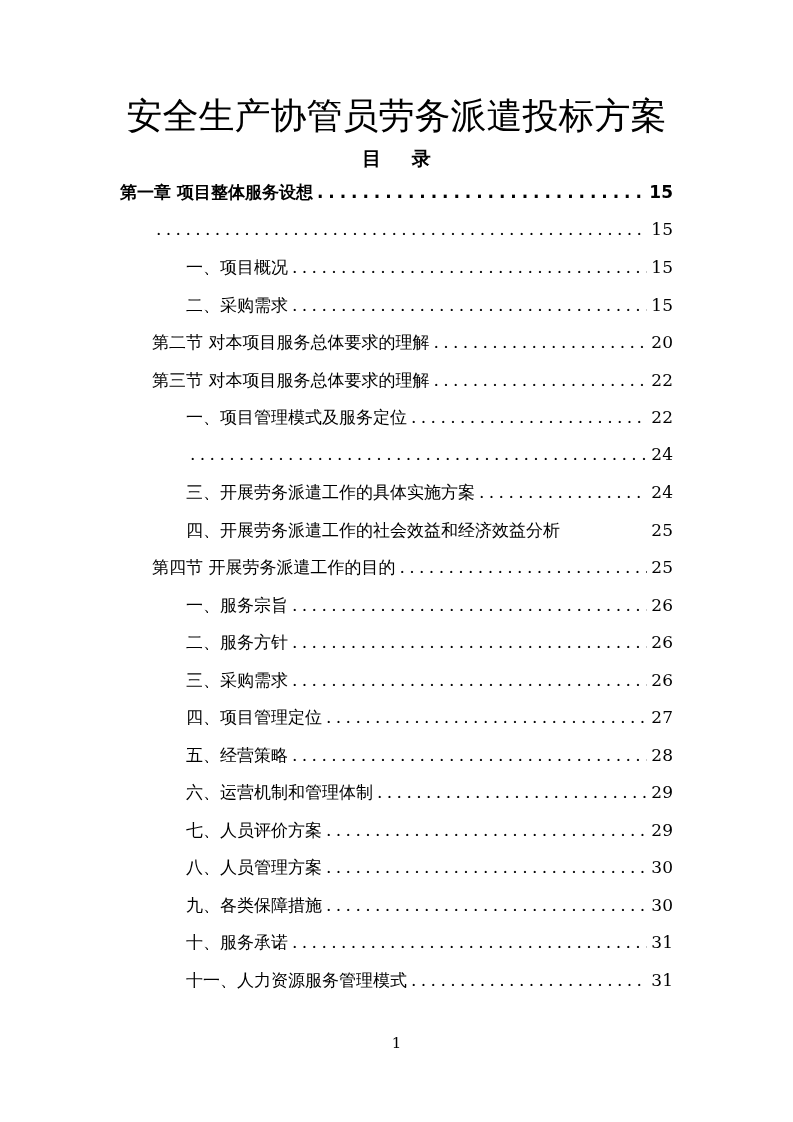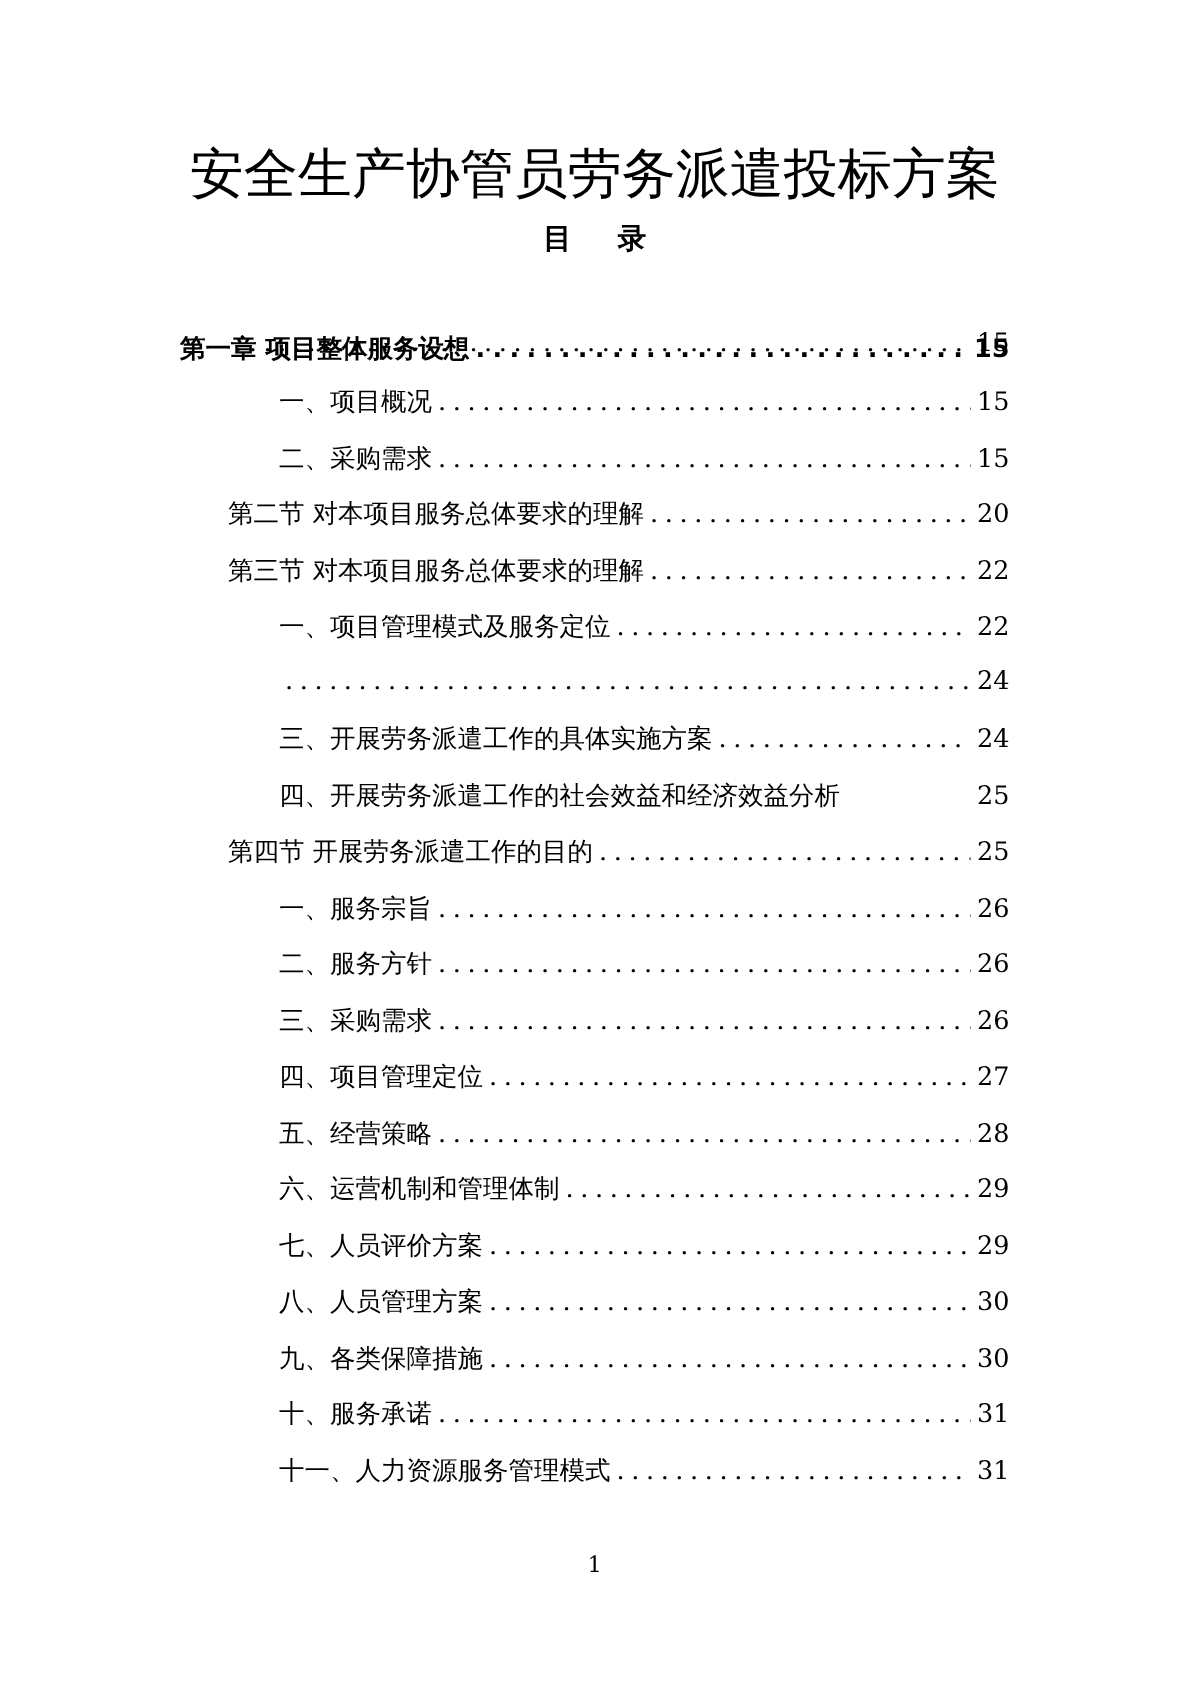--- a/index.html
+++ b/index.html
@@ -26,21 +26,21 @@
   .toc-row .label { flex: 0 0 auto; }
   .toc-row .leader {
     flex: 1 1 auto; overflow: hidden; margin: 0 4px; letter-spacing: 3px;
     color: #000;
   }
   .toc-row .leader::before {
     content: ". . . . . . . . . . . . . . . . . . . . . . . . . . . . . . . . . . . . . . . . . . . . . . . . . . . . . . . . . . . . . . . . . .";
     letter-spacing: 0px; word-spacing: -1px;
   }
   .toc-row .page { flex: 0 0 auto; text-align: right; }
-  .lvl1 { left: 120px; width: 553px; font-weight: bold; font-family: "DejaVu Sans", "Liberation Sans", sans-serif; margin-top: 40px; }
+  .lvl1 { left: 120px; width: 553px; font-weight: bold; font-family: "DejaVu Sans", "Liberation Sans", sans-serif; }
   .lvl2 { left: 152px; width: 521px; }
   .lvl3 { left: 186px; width: 487px; justify-content: space-between; }
   .page-num {
     position: absolute; left: 0; width: 793px; top: 1034px;
     text-align: center; font-size: 15px;
   }
 </style>
 </head>
 <body>
 

